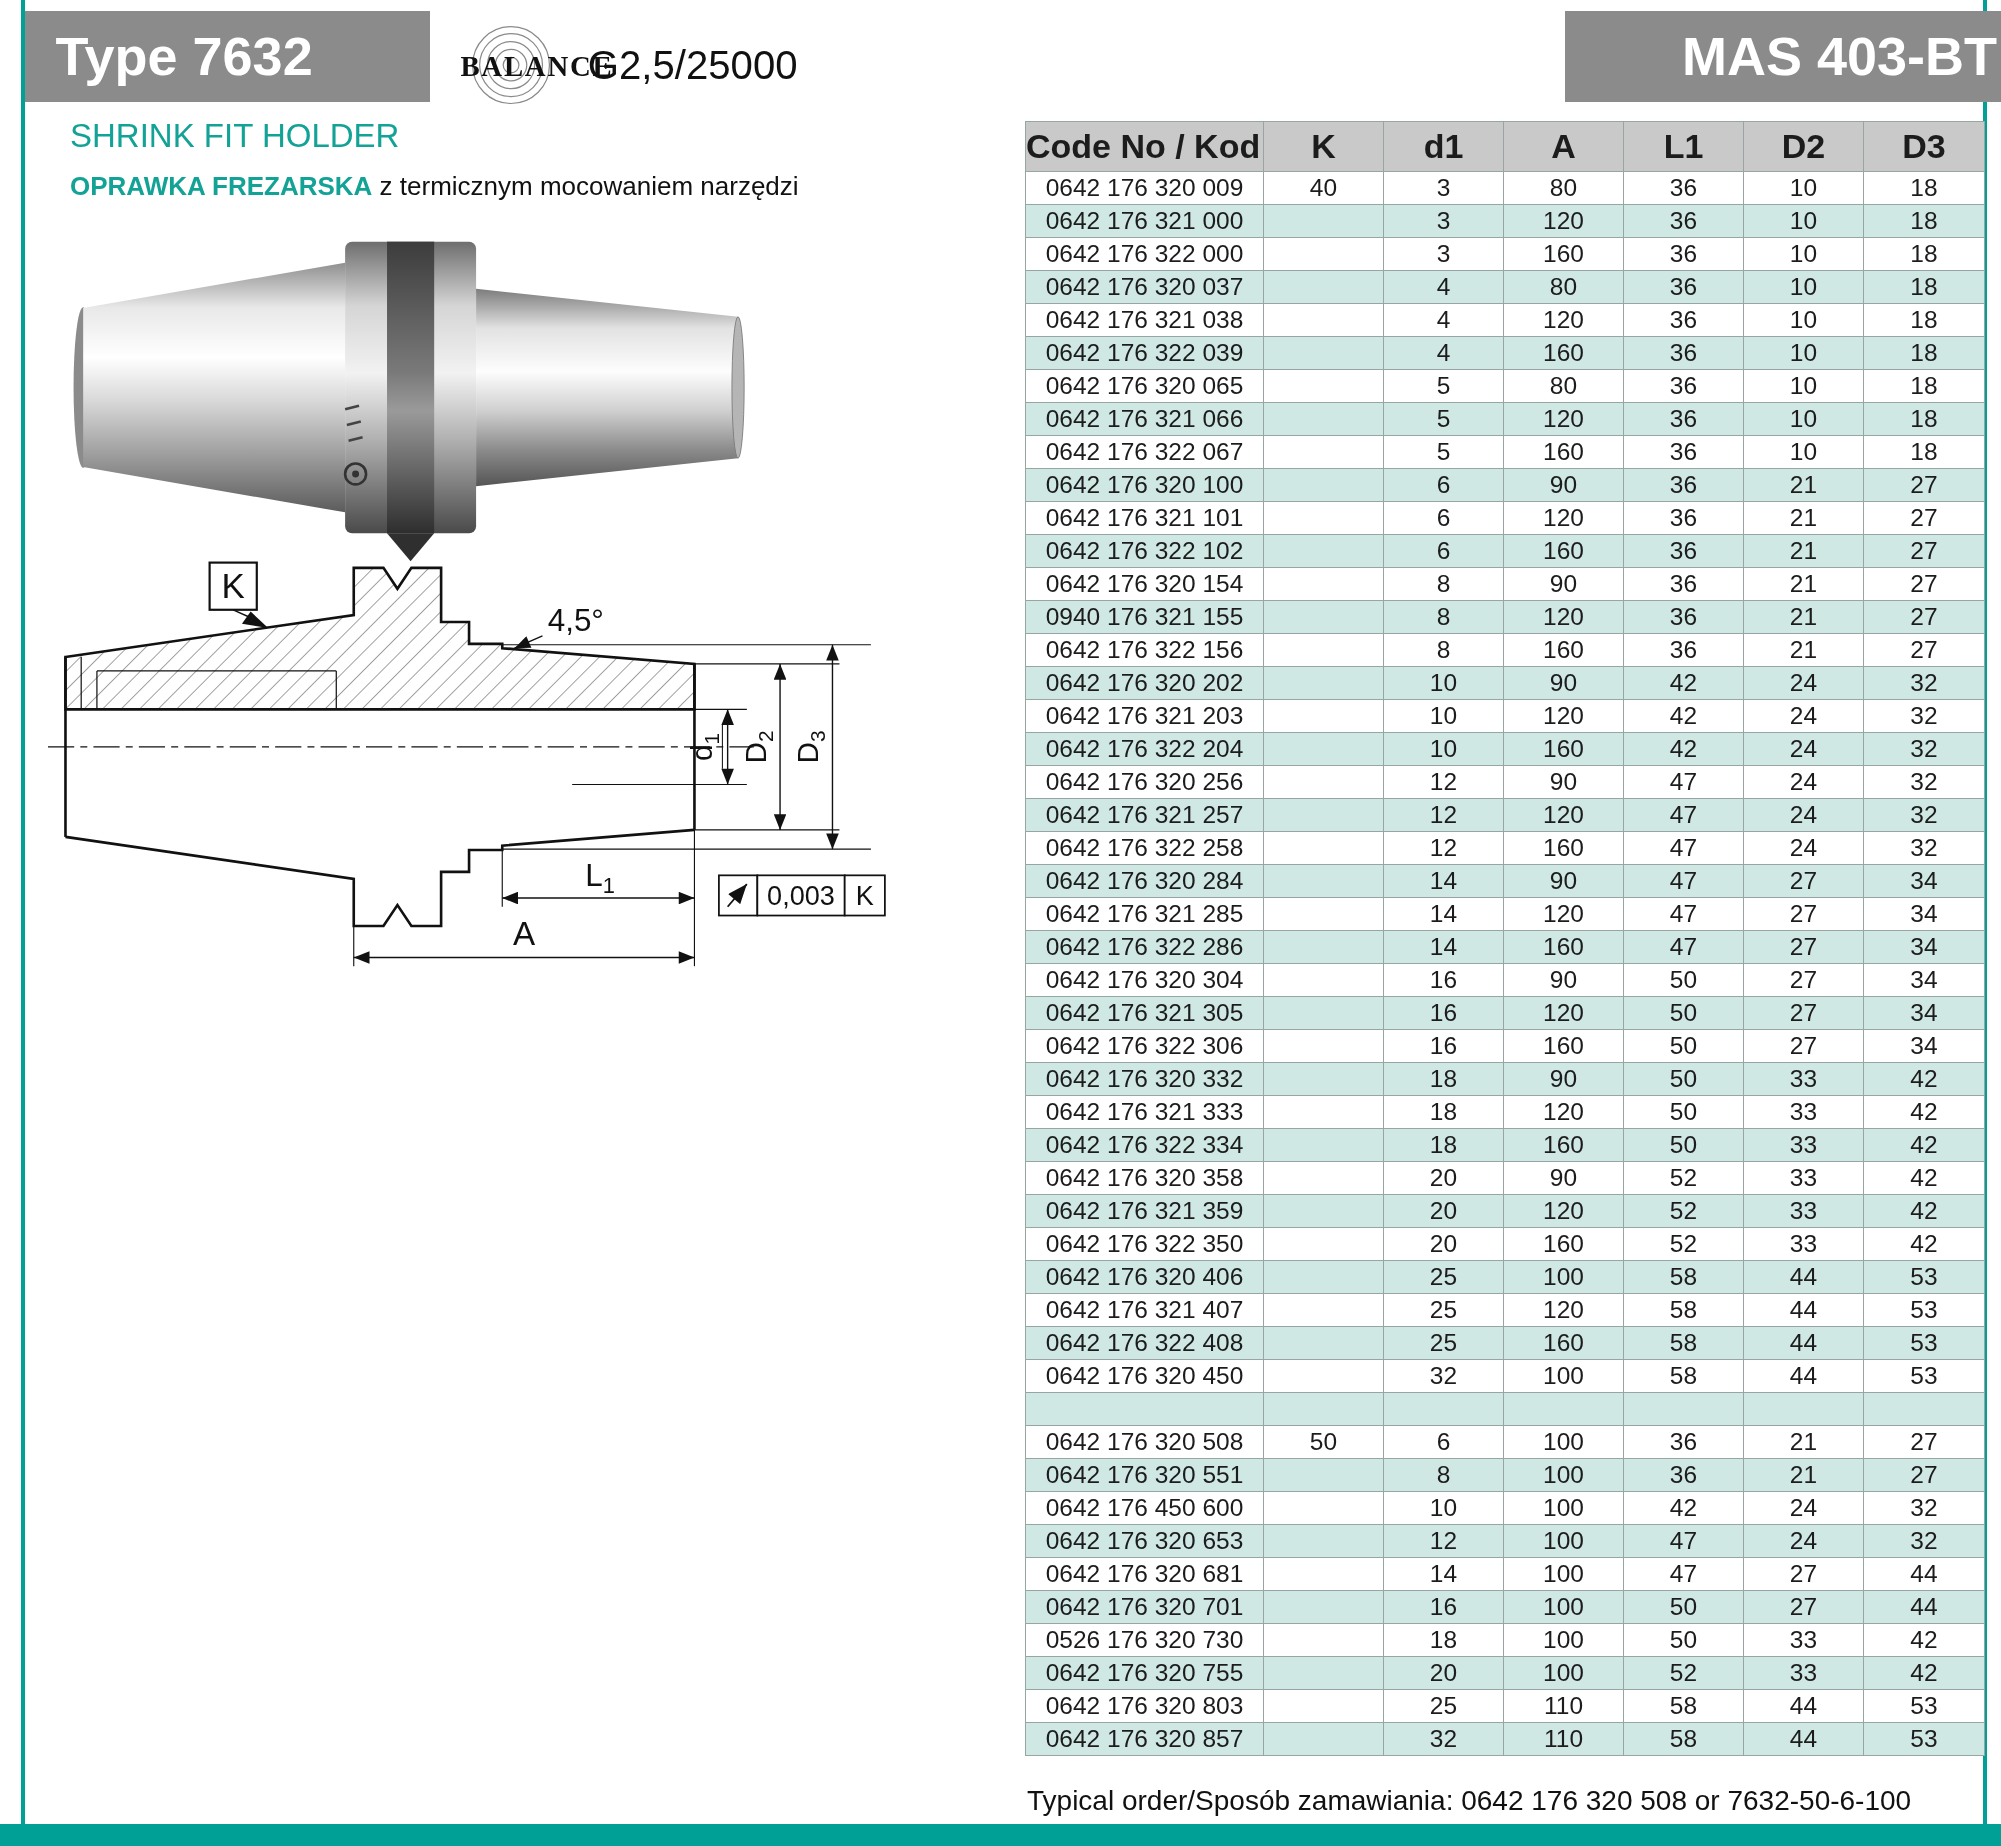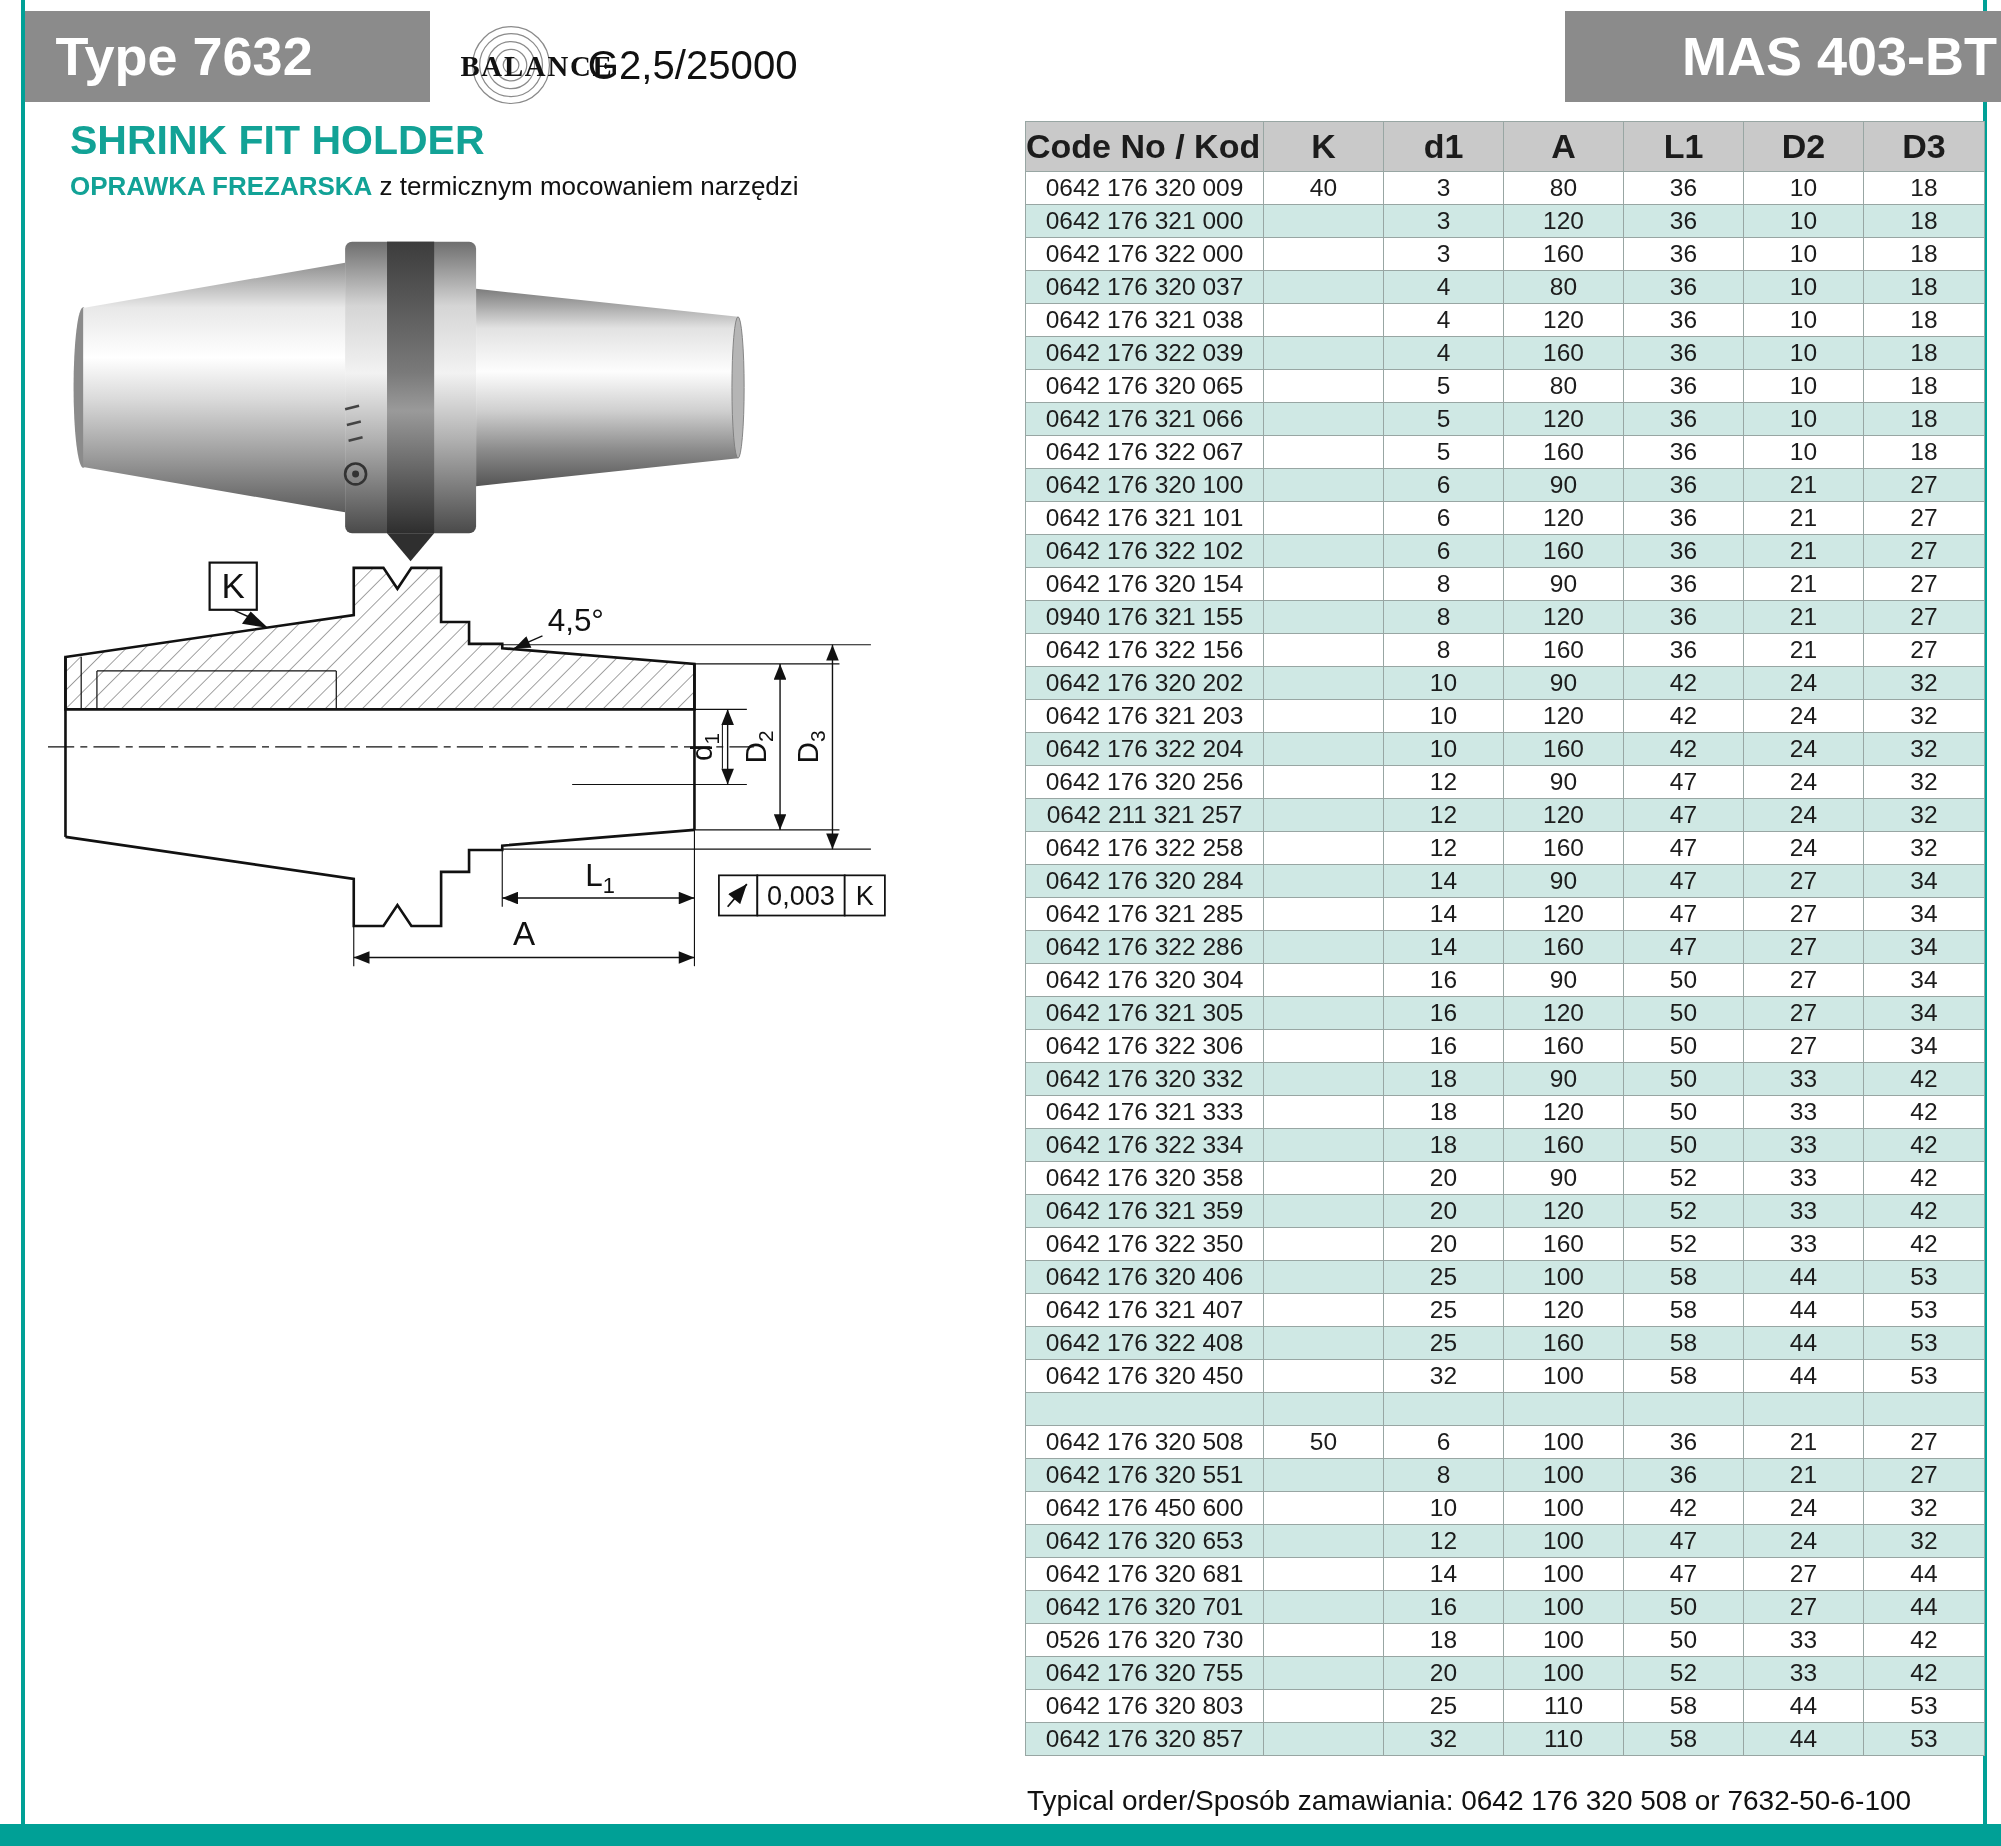--- a/index.html
+++ b/index.html
@@ -18,21 +18,21 @@
   }
   .vrule{position:absolute;top:0;width:4.4px;height:1824px;background:var(--accent);}
   .bottombar{position:absolute;left:0;top:1824px;width:2002px;height:23px;background:var(--accent);}
   .graybox{
     position:absolute;top:10.5px;height:91px;background:var(--box-gray);
     color:#ffffff;font-weight:bold;font-size:54px;line-height:91px;box-sizing:border-box;
   }
   .typebox{left:24.5px;width:405px;padding-left:31px;}
   .masbox{left:1565px;width:463px;text-align:right;padding-right:31px;}
   .logo{position:absolute;left:441px;top:10.5px;}
-  .title1{position:absolute;left:70px;top:117px;font-size:41px;font-weight:bold;color:var(--accent-text);}
+  .title1{position:absolute;left:70px;top:117px;font-size:33px;font-weight:normal;color:var(--accent-text);}
   .title2{position:absolute;left:70px;top:171px;font-size:26px;}
   .title2 .b{font-weight:bold;color:var(--accent-text);}
   .title2 .r{font-weight:normal;color:#111;}
   .photo{position:absolute;left:48px;top:205px;}
   .drawing{position:absolute;left:48px;top:559px;}
   .tablewrap{position:absolute;left:1025px;top:121px;}
   table.spec{border-collapse:collapse;table-layout:fixed;width:957px;}
   table.spec th,table.spec td{
     border:0.9px solid var(--line);text-align:center;vertical-align:middle;
     padding:0;font-size:24.5px;color:var(--ink);overflow:hidden;white-space:nowrap;
@@ -386,21 +386,21 @@
           <tr>
             <td>0642 176 320 256</td>
             <td></td>
             <td>12</td>
             <td>90</td>
             <td>47</td>
             <td>24</td>
             <td>32</td>
           </tr>
           <tr>
-            <td>0642 211 321 257</td>
+            <td>0642 176 321 257</td>
             <td></td>
             <td>12</td>
             <td>120</td>
             <td>47</td>
             <td>24</td>
             <td>32</td>
           </tr>
           <tr>
             <td>0642 176 322 258</td>
             <td></td>

